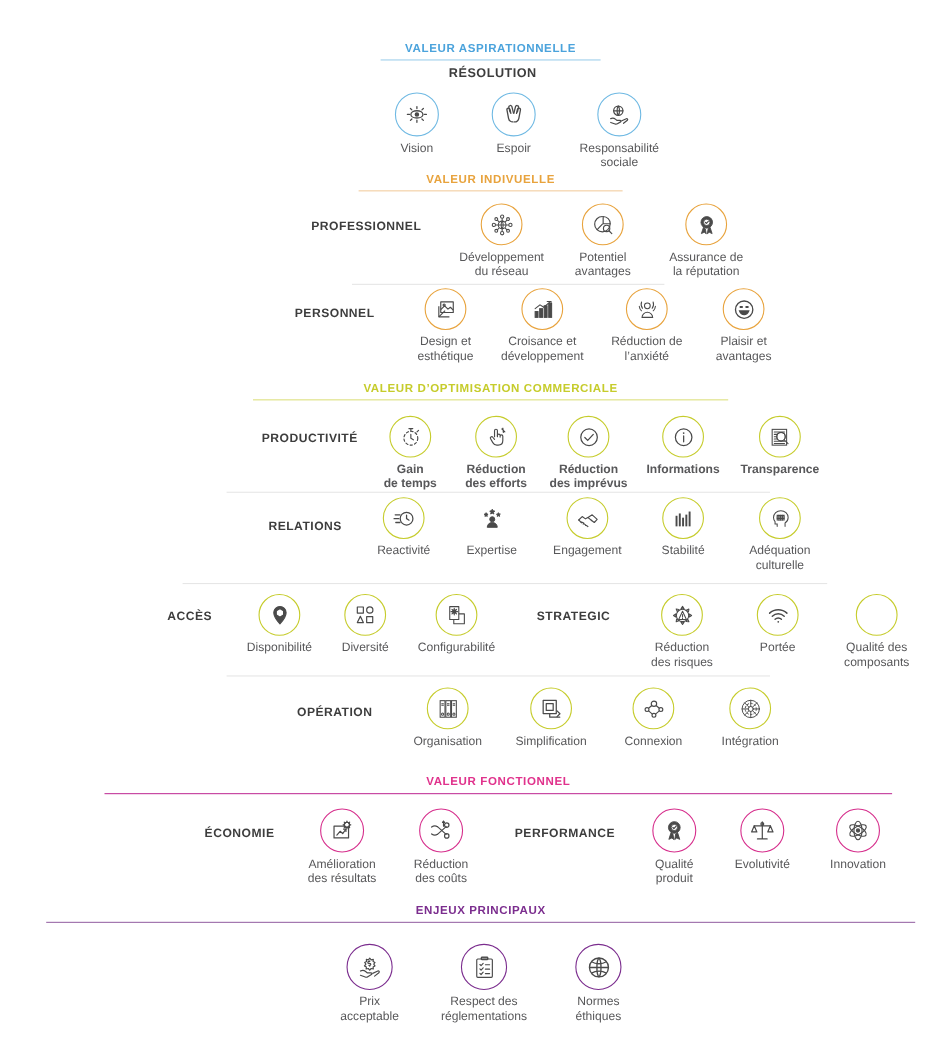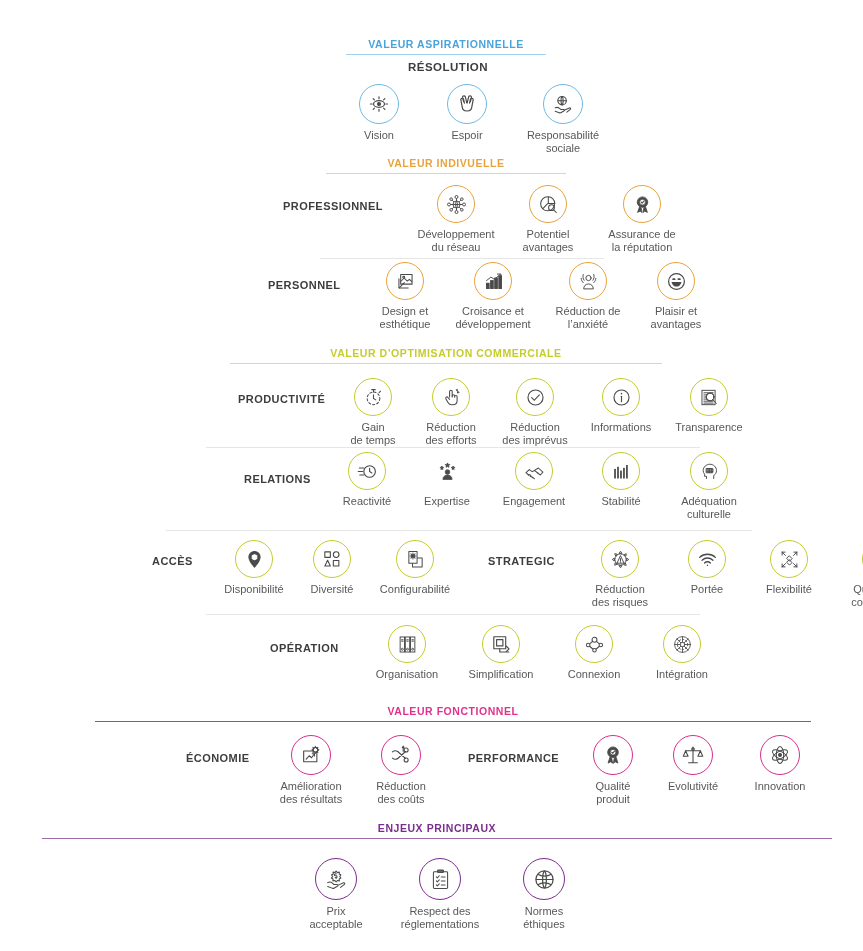--- a/index.html
+++ b/index.html
@@ -220,21 +220,21 @@
     </div>
   </div>
 
   <div class="band-head" style="left:230px; top:346px; width:432px;">
     <span class="band-title" style="color:#c6cc2c;">VALEUR D’OPTIMISATION COMMERCIALE</span>
     <div class="band-rule" style="background:#dde07f;"></div>
   </div>
 
   <div class="row" style="left:238px; top:378px;">
     <div class="row-label" style="margin-top:16px; width:102px;">PRODUCTIVITÉ</div>
-    <div style="display:flex; gap:12px; margin-left:2px;">
+    <div style="display:flex; gap:12px; margin-left:2px;font-weight:bold;">
       <div class="item" style="width:62px;">
         <div class="badge" style="width:38px;height:38px;border:1.7px solid #c6cc2c;">
           <svg width="21" height="21" viewBox="0 0 24 24" fill="none" stroke="#4a4a4a" stroke-width="1.2" stroke-linecap="round">
             <circle cx="12" cy="13" r="7.2" stroke-dasharray="2.4 2.4"></circle>
             <path d="M12 9v4l2.6 1.7"></path>
               <path d="M10 3h4M12 3v2.6"></path>
               <path d="M18.4 6.4l1.6-1.6"></path>
           </svg>
         </div>
         <div class="item-label">Gain
@@ -404,33 +404,20 @@
           <div class="badge" style="width:38px;height:38px;border:1.7px solid #c6cc2c;">
             <svg width="21" height="21" viewBox="0 0 24 24" fill="none" stroke="#4a4a4a" stroke-width="1.5" stroke-linecap="round">
               <path d="M3 9.6C5.4 7.3 8.6 6 12 6s6.6 1.3 9 3.6"></path>
               <path d="M5.8 12.8c1.7-1.6 3.9-2.5 6.2-2.5s4.5.9 6.2 2.5"></path>
               <path d="M8.7 16c.9-.9 2.1-1.4 3.3-1.4s2.4.5 3.3 1.4"></path>
               <circle cx="12" cy="18.6" r=".9" fill="#4a4a4a" stroke="none"></circle>
             </svg>
           </div>
           <div class="item-label">Portée</div>
         </div>
-        <div class="item" style="width:66px;">
-          <div class="badge" style="width:38px;height:38px;border:1.7px solid #c6cc2c;">
-            <svg width="21" height="21" viewBox="0 0 24 24" fill="none" stroke="#4a4a4a" stroke-width="1.1" stroke-linecap="round" stroke-linejoin="round">
-              <path d="M12 8 15 11l-3 3-3-3z"></path>
-                <path d="M12 12.6 15 15.4l-3 3-3-3z"></path>
-              <path d="M7.4 7.4 3.6 3.6M3.6 3.6v3.4M3.6 3.6h3.4"></path>
-              <path d="M16.6 7.4l3.8-3.8M20.4 3.6v3.4M20.4 3.6h-3.4"></path>
-              <path d="M7.4 16.6l-3.8 3.8M3.6 20.4v-3.4M3.6 20.4h3.4"></path>
-              <path d="M16.6 16.6l3.8 3.8M20.4 20.4v-3.4M20.4 20.4h-3.4"></path>
-            </svg>
-          </div>
-          <div class="item-label">Flexibilité</div>
-        </div>
         <div class="item" style="width:82px;">
           <div class="badge" style="width:38px;height:38px;border:1.7px solid #c6cc2c;">
             
           </div>
           <div class="item-label">Qualité des
 composants</div>
         </div>
       </div>
     </div>
   </div>

